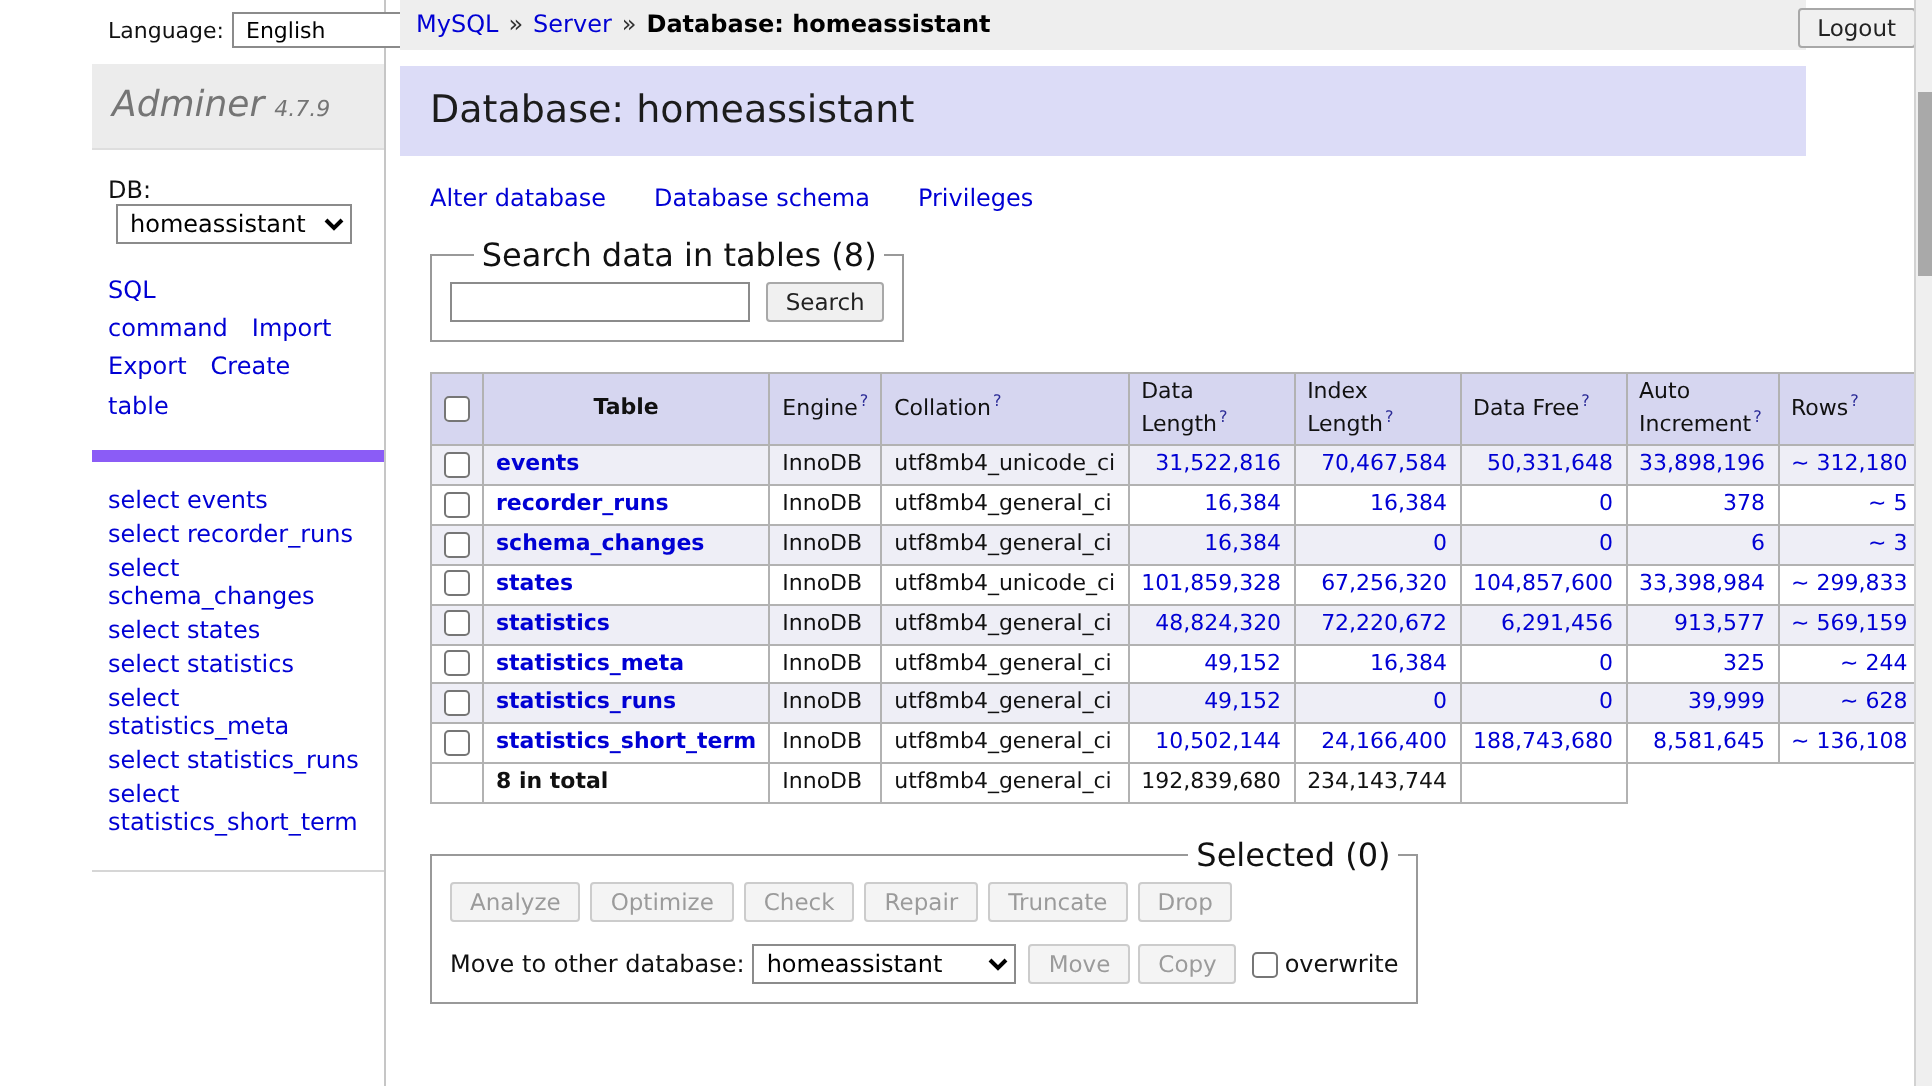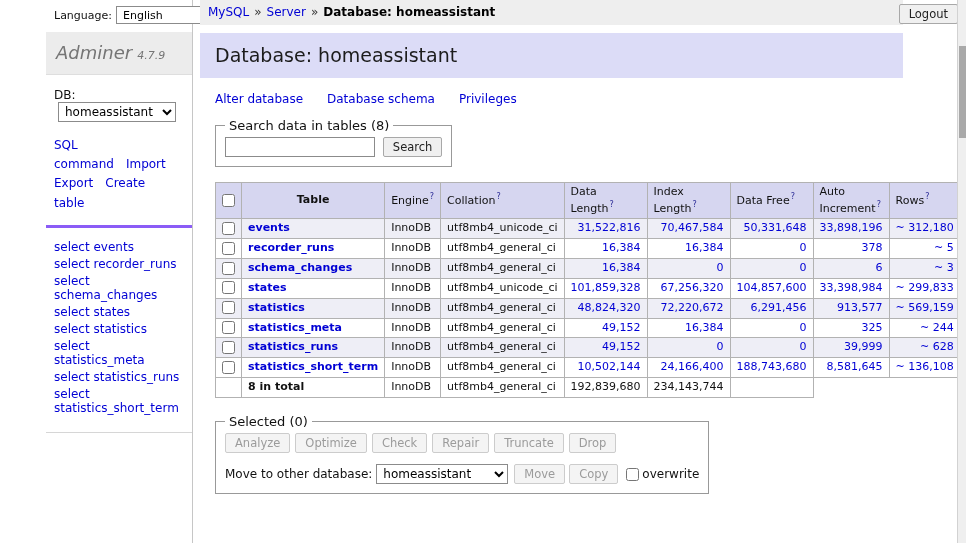--- a/index.html
+++ b/index.html
@@ -14,42 +14,42 @@
 
   
   aside { position:absolute; left:0; top:0; width:193px; height:100%; background:#fff; border-right:1px solid #c6c6c6;padding-left:46px; }
   .lang-row { padding:6px 8px 4px; font-size:11px; white-space:nowrap; }
   .lang-row select { width:108px; margin-left:4px; height:18px; font-size:11px; }
   h1 { margin:4px 0 0; padding:10px 10px 11px; background:#ececec; border-bottom:1px solid #dedede;
        font-size:18px; font-weight:normal; font-style:italic; color:#757575; }
   h1 .ver { font-size:11px; margin-left:5px; }
   .db-row { padding:13px 8px 2px; }
   .db-row select { width:118px; margin-left:4px; }
-  .cmd-links { margin:0; padding:12px 8px 12px; line-height:1.6; border-bottom:3px solid #8b5cf6; }
+  .cmd-links { margin:0; padding:12px 8px 12px; line-height:1.6; border-bottom:6px solid #8b5cf6; }
   .cmd-links a { margin-right:12px; }
   .table-links { padding:9px 8px 14px; border-bottom:1px solid #d6d6d6; }
   .table-links a { display:block; margin:3px 0; }
 
   
   .topbar { position:absolute; left:200px; top:0; width:703px; height:25px; background:#eeeeee;
             line-height:25px; padding-left:8px; white-space:nowrap; }
   .topbar .sep { margin:0 5px; color:#333; }
   .topbar b { color:#000; }
   .logout { position:absolute; top:4px; right:8px; }
 
   
   .main { position:absolute; left:200px; top:25px; width:703px; }
   h2 { margin:8px 0 0; padding:11px 15px 12px; background:#dcdcf7; font-size:19px; font-weight:normal; color:#1c1c1c; }
   .content { padding-left:15px; }
   .db-links { margin:14px 0 10px; }
   .db-links a { margin-right:24px; }
   h3 { margin:16px 0 8px; font-size:15px; color:#000; }
 
   fieldset { display:inline-block; border:1px solid #999; margin:2px 0 10px; padding:4px 9px 9px; }
-  legend { padding:0 4px; font-size:13px; }
+  legend { padding:0 4px; font-size:16px;text-align:right; }
   .search-fs input { width:150px; margin-right:4px; }
 
   table.tables { border-collapse:collapse; margin:5px 0 14px; }
   .tables th, .tables td { border:1px solid #b2b2b2; padding:2px 6px; font-size:11px; line-height:1.35; }
   .tables thead th, .tables thead td { background:#d6d6f0; }
   .tables thead th { text-align:center; font-weight:bold; }
   .tables tbody tr:nth-child(odd) { background:#eeeef6; }
   .tables tbody tr.total { background:#fff; }
   .tables tbody th { text-align:left; font-weight:bold; }
   .tables .check { width:20px; text-align:center; }

